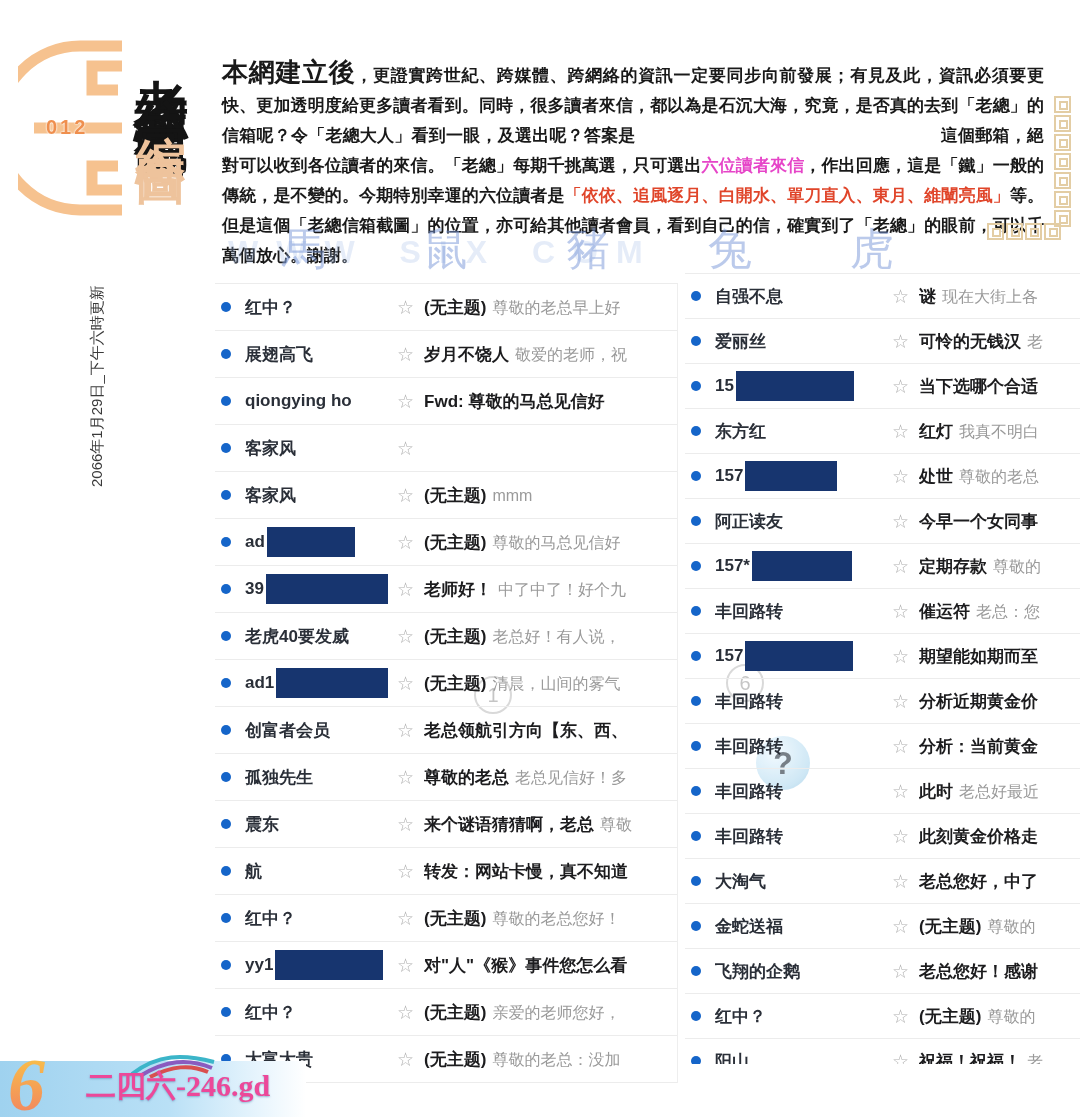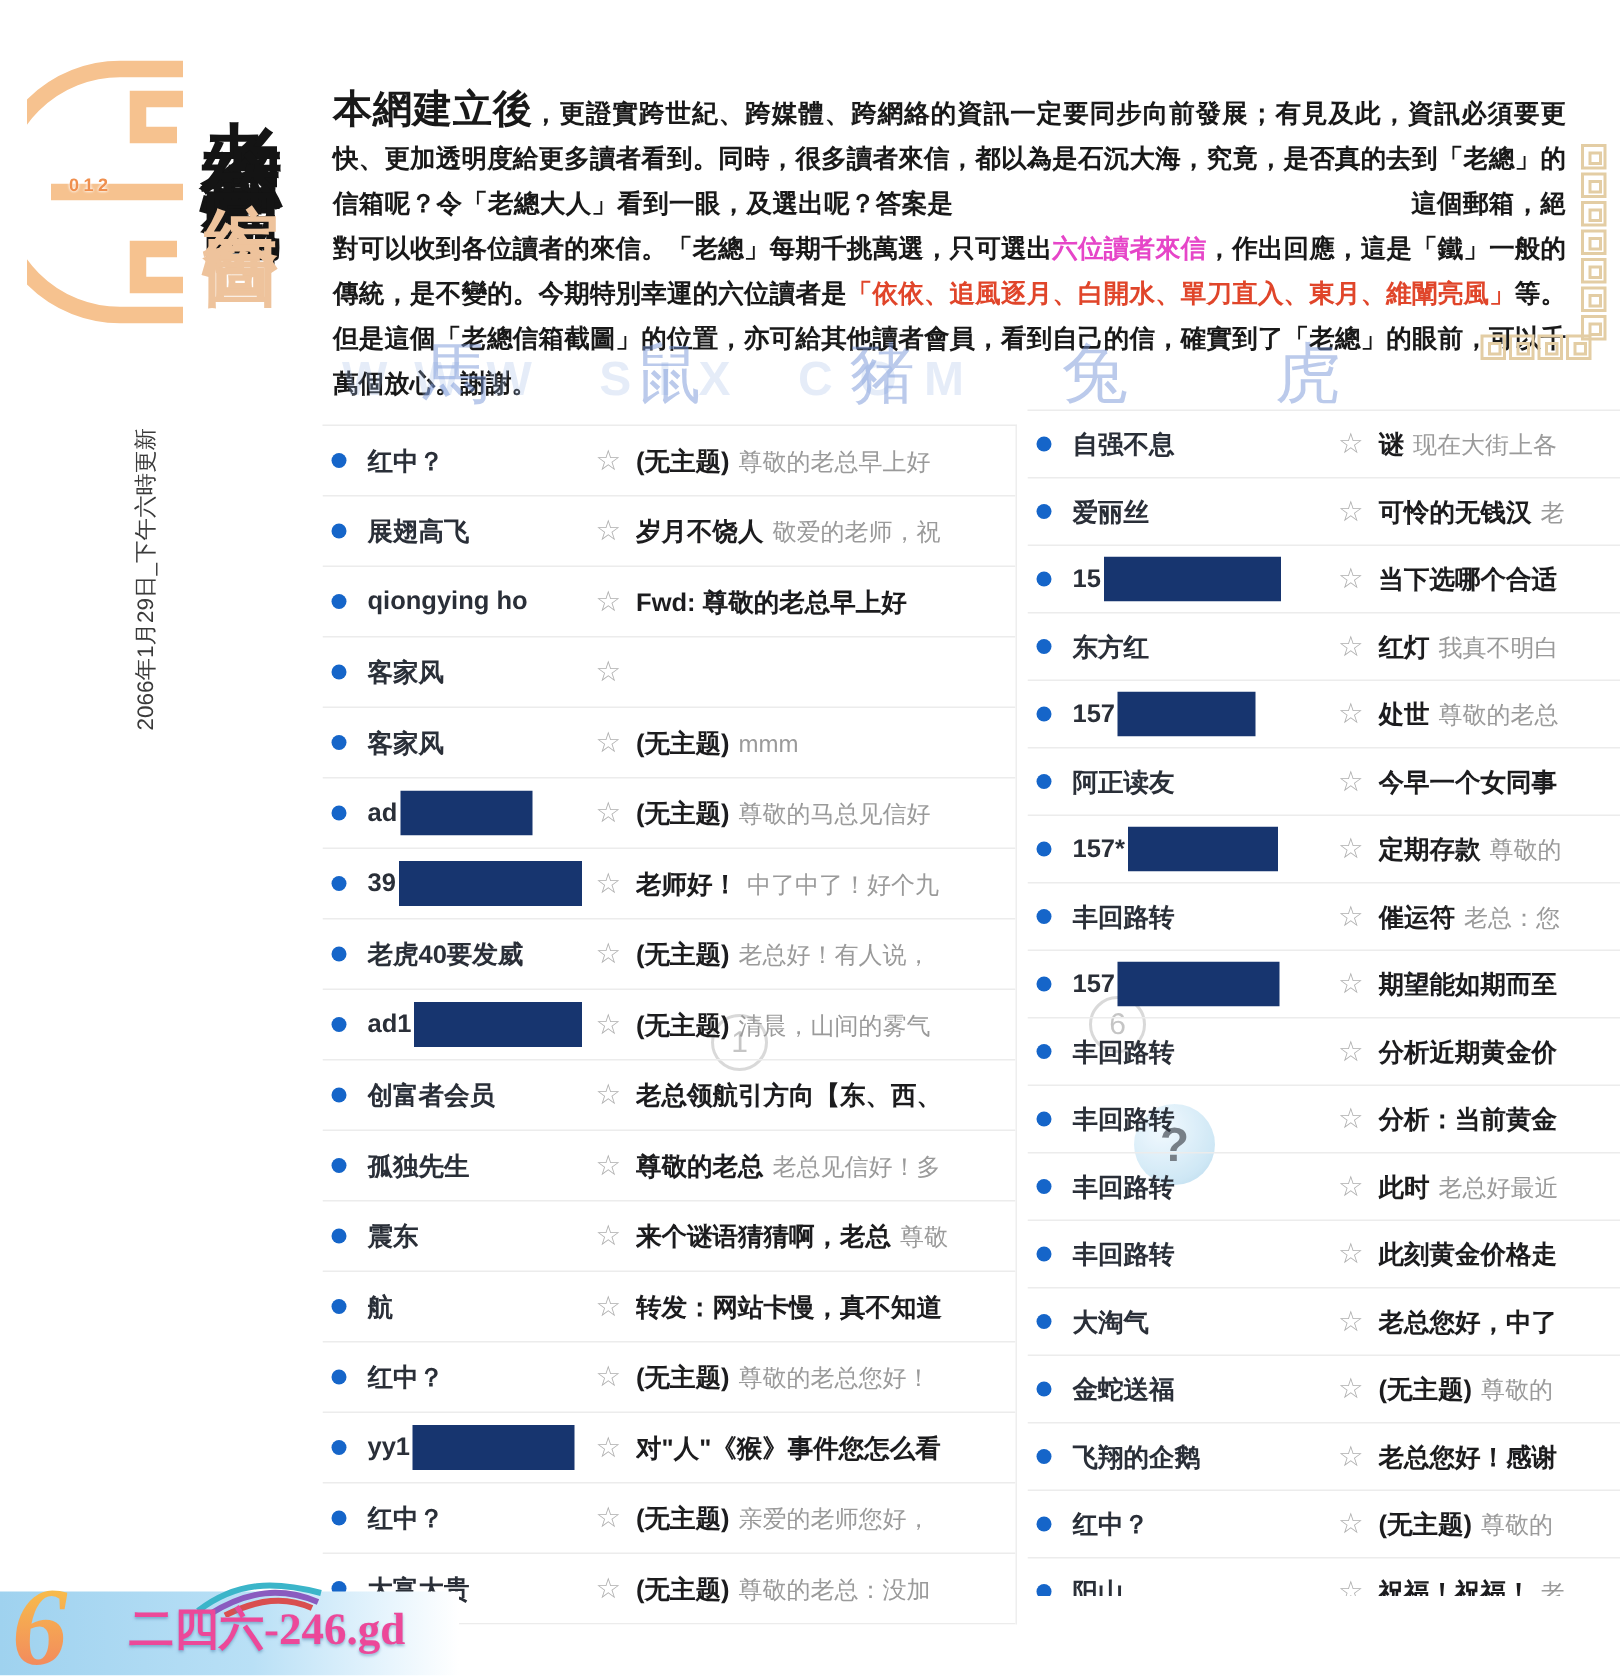--- a/index.html
+++ b/index.html
@@ -5,21 +5,21 @@
   html,body{margin:0;padding:0;}
   body{
     width:1080px;height:1117px;position:relative;overflow:hidden;
     background:#ffffff;
     font-family:"Liberation Sans","DejaVu Sans",sans-serif;
   }
   
   .emblem{position:absolute;left:18px;top:38px;width:110px;height:182px;}
   .emblem .code{
     position:absolute;left:28px;top:78px;color:#ef8f4e;font-weight:bold;
-    font-size:12px;letter-spacing:3px;text-shadow:0 0 2px #fff,0 0 2px #fff;
+    font-size:20px;letter-spacing:3px;text-shadow:0 0 2px #fff,0 0 2px #fff;
   }
   
   .vtitle{
     position:absolute;left:124px;top:36px;height:640px;
     writing-mode:vertical-rl;text-orientation:upright;
     font-family:"Liberation Serif","DejaVu Serif",serif;
   }
   .vtitle .main{font-size:54px;font-weight:bold;color:#141414;letter-spacing:10px;}
   .vtitle .sub{font-size:50px;font-weight:bold;color:#eec39c;letter-spacing:12px;}
   .vdate{
@@ -165,21 +165,21 @@
     <span class="bullet"></span>
     <span class="sender">展翅高飞</span>
     <span class="star">☆</span>
     <span class="subj"><b>岁月不饶人</b><em>敬爱的老师，祝</em></span>
   </div>
 
   <div class="row">
     <span class="bullet"></span>
     <span class="sender">qiongying ho</span>
     <span class="star">☆</span>
-    <span class="subj"><b>Fwd: 尊敬的老总早上好</b><em></em></span>
+    <span class="subj"><b>Fwd: 尊敬的马总见信好</b><em></em></span>
   </div>
 
   <div class="row">
     <span class="bullet"></span>
     <span class="sender">客家风</span>
     <span class="star">☆</span>
   </div>
 
   <div class="row">
     <span class="bullet"></span>

